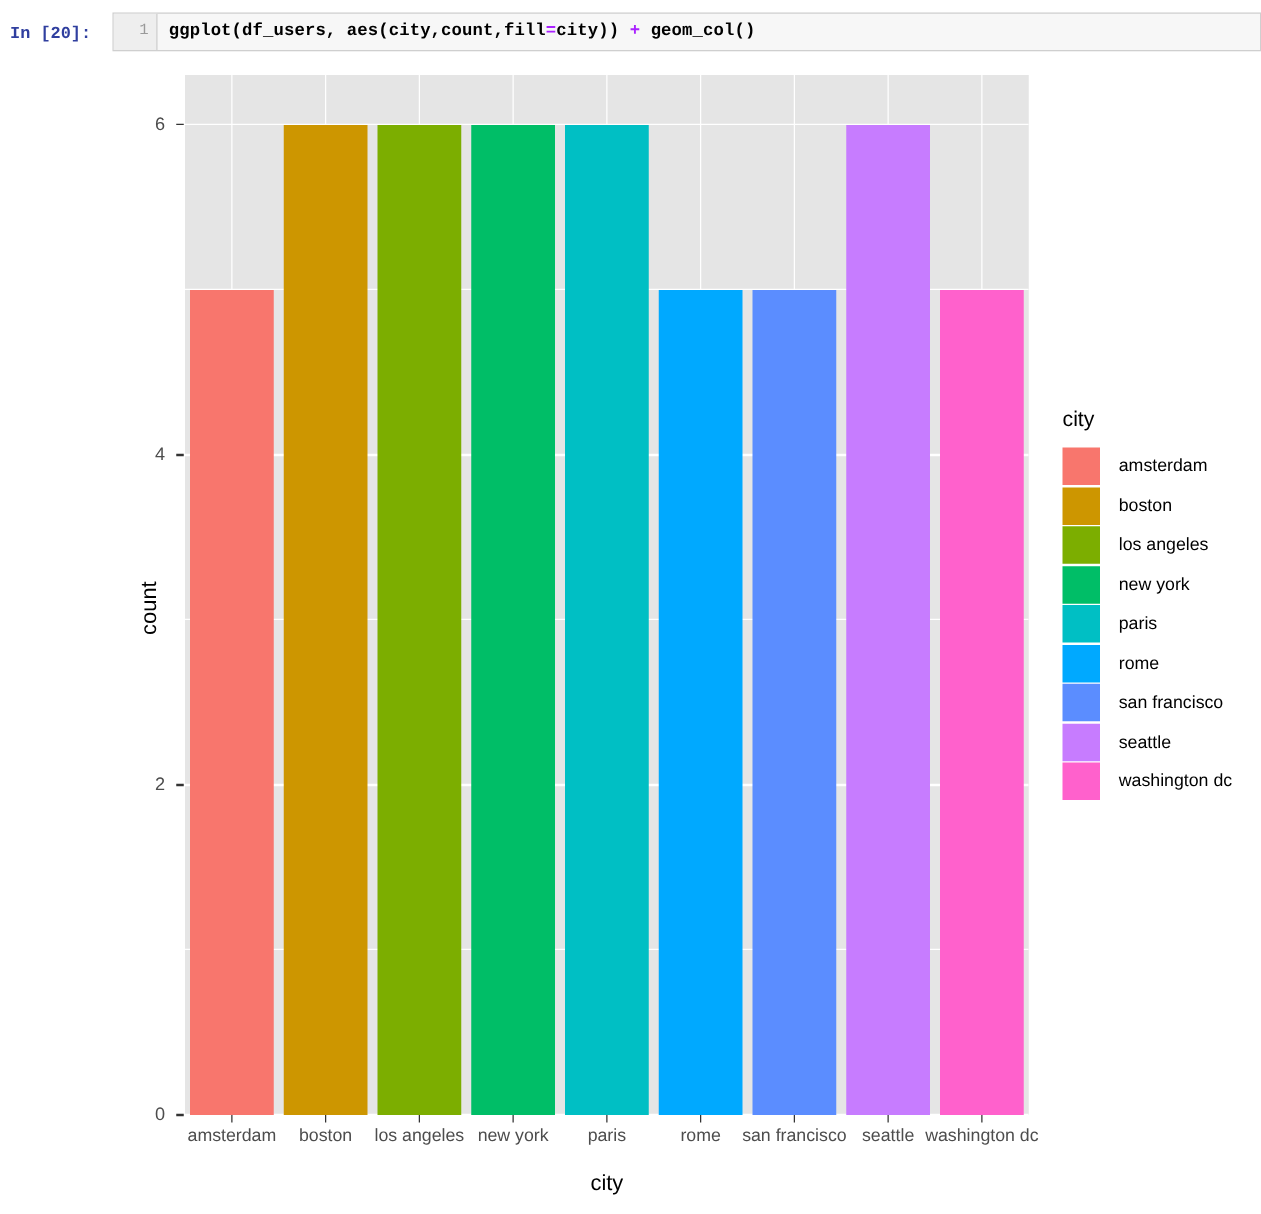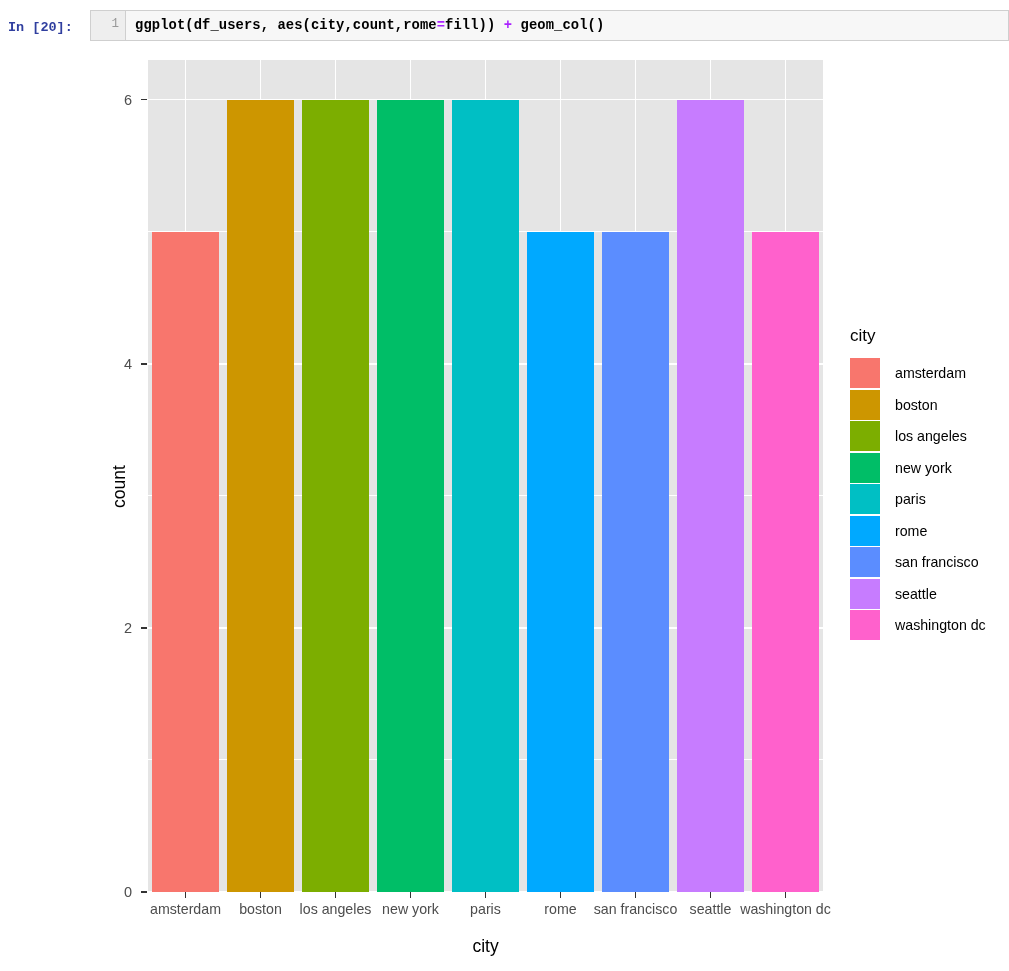--- a/index.html
+++ b/index.html
@@ -211,21 +211,21 @@
 </style>
 </head>
 <body>
 
 <div id="notebook-cell">
   <div id="prompt-label">In [20]:</div>
   <div id="input-area">
     <div id="line-gutter">
       <span id="line-number">1</span>
     </div>
-    <div id="code-line"><span>ggplot(df_users, aes(city,count,rome</span><span class="op">=</span><span>fill)) </span><span class="op">+</span><span> geom_col()</span></div>
+    <div id="code-line"><span>ggplot(df_users, aes(city,count,fill</span><span class="op">=</span><span>city)) </span><span class="op">+</span><span> geom_col()</span></div>
   </div>
 </div>
 
 <div id="plot-output">
 
   <div id="panel">
       <div class="grid-minor-h" style="top: 699.437px;"></div>
       <div class="grid-minor-h" style="top: 435.31px;"></div>
       <div class="grid-minor-h" style="top: 171.183px;"></div>
       <div class="grid-major-h" style="top: 831.2px;"></div>

